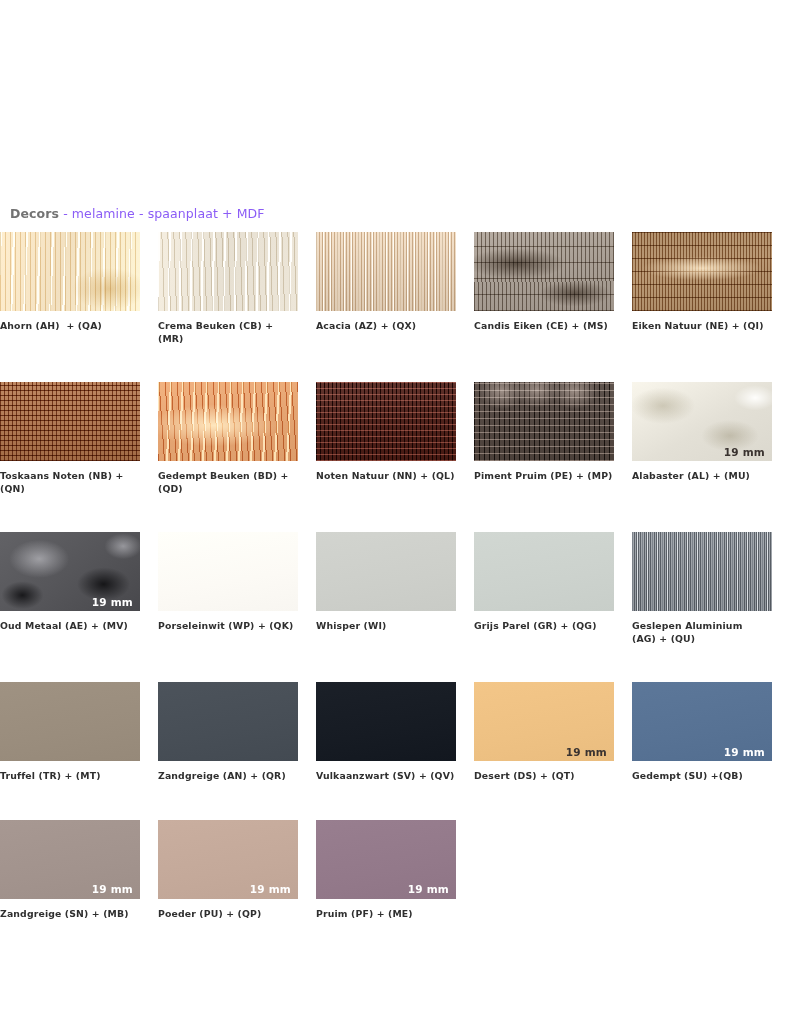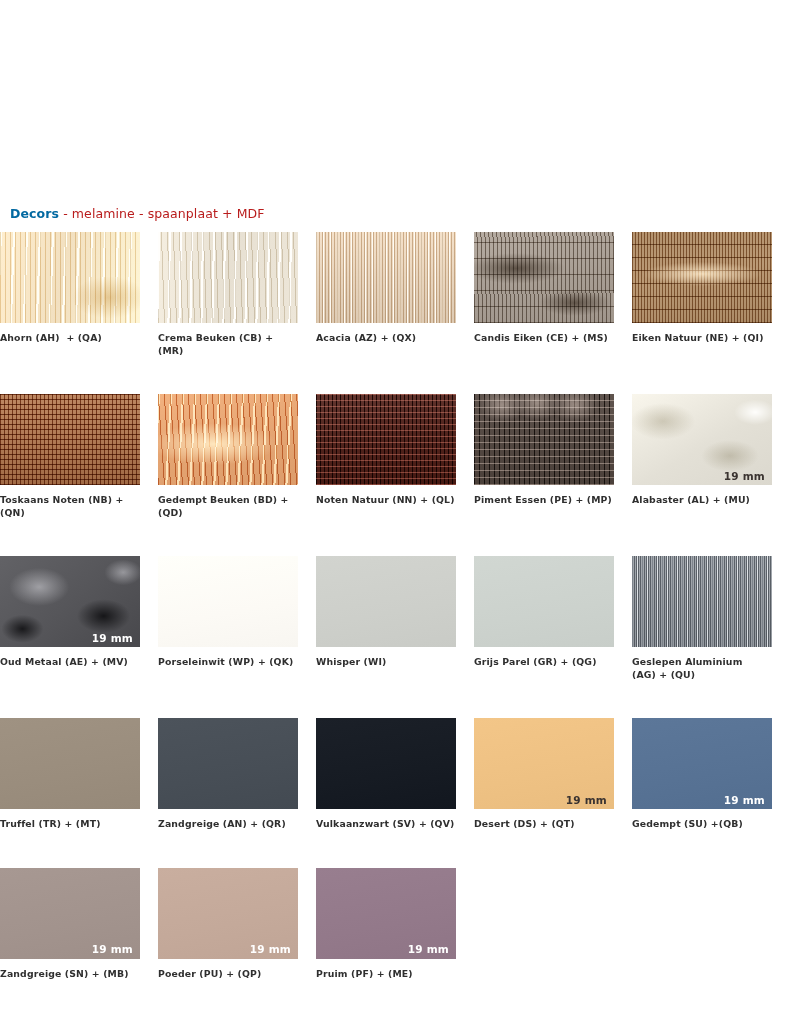--- a/index.html
+++ b/index.html
@@ -24,25 +24,25 @@
     position: absolute;
     left: 10px;
     top: 206px;
     font-size: 12.5px;
     letter-spacing: 0.1px;
     color: #2b2b2b;
     white-space: nowrap;
   }
   .heading .lead {
     font-weight: bold;
-    color: #0369a1;
+    color: #737373;
   }
   .heading .rest {
     font-weight: normal;
-    color: #b91c1c;
+    color: #8b5cf6;
   }
 
   
   .grid {
     position: absolute;
     left: 0;
     top: 232px;
     width: 780px;
     display: grid;
     grid-template-columns: repeat(5, 140px);
@@ -51,21 +51,21 @@
     font-weight: bold;
   }
 
   .cell {
     width: 140px;
   }
 
   .swatch {
     position: relative;
     width: 140px;
-    height: 91px;
+    height: 79px;
     overflow: hidden;
     background: #ddd;
   }
   .swatch.bordered {
     box-shadow: inset 0 0 0 1px #d8d6d2;
   }
   .swatch .grain {
     position: absolute;
     inset: 0;
     pointer-events: none;
@@ -149,21 +149,21 @@
       <div class="cell">
         <div class="swatch" style="background: rgb(81, 36, 29);">
           <div class="grain" style="background-image: repeating-linear-gradient(0deg, rgb(95, 50, 43) 0px, rgb(95, 50, 43) 1px, transparent 1px, transparent 6px), repeating-linear-gradient(90deg, rgb(71, 26, 19) 0px, rgb(71, 26, 19) 1px, transparent 1px, transparent 4px), linear-gradient(175deg, rgb(99, 54, 47) 0%, rgb(81, 36, 29) 48%, rgb(69, 24, 17) 100%); background-blend-mode: screen, multiply, normal;"></div>
         </div>
         <div class="caption">Noten Natuur (NN) + (QL)</div>
       </div>
       <div class="cell">
         <div class="swatch" style="background: rgb(83, 72, 66);">
           <div class="grain" style="background-image: radial-gradient(34px 26px at 20% 12%, rgb(99, 88, 82) 0%, transparent 68%), radial-gradient(34px 26px at 45% 10%, rgb(97, 86, 80) 0%, transparent 68%), radial-gradient(34px 26px at 72% 12%, rgb(97, 86, 80) 0%, transparent 68%), repeating-linear-gradient(0deg, rgb(93, 82, 76) 0px, rgb(93, 82, 76) 1px, transparent 1px, transparent 7px), repeating-linear-gradient(90deg, rgb(73, 62, 56) 0px, rgb(73, 62, 56) 1px, transparent 1px, transparent 5px), linear-gradient(rgb(95, 84, 78) 0%, rgb(83, 72, 66) 52%, rgb(75, 64, 58) 100%); background-blend-mode: screen, screen, screen, screen, multiply, normal;"></div>
         </div>
-        <div class="caption">Piment Essen (PE) + (MP)</div>
+        <div class="caption">Piment Pruim (PE) + (MP)</div>
       </div>
       <div class="cell">
         <div class="swatch" style="background: rgb(227, 224, 214);">
           <div class="grain" style="background-image: radial-gradient(46px 26px at 22% 30%, rgb(219, 216, 206) 0%, transparent 70%), radial-gradient(40px 22px at 70% 68%, rgb(219, 216, 206) 0%, transparent 72%), radial-gradient(30px 18px at 88% 20%, rgb(249, 246, 236) 0%, transparent 70%), linear-gradient(150deg, rgb(249, 246, 236) 0%, rgb(227, 224, 214) 55%, rgb(219, 216, 206) 100%); background-blend-mode: multiply, multiply, screen, normal;"></div>
           <div class="mm-label dark">19 mm</div>
         </div>
         <div class="caption">Alabaster (AL) + (MU)</div>
       </div>
       <div class="cell">
         <div class="swatch" style="background: rgb(86, 86, 90);">

